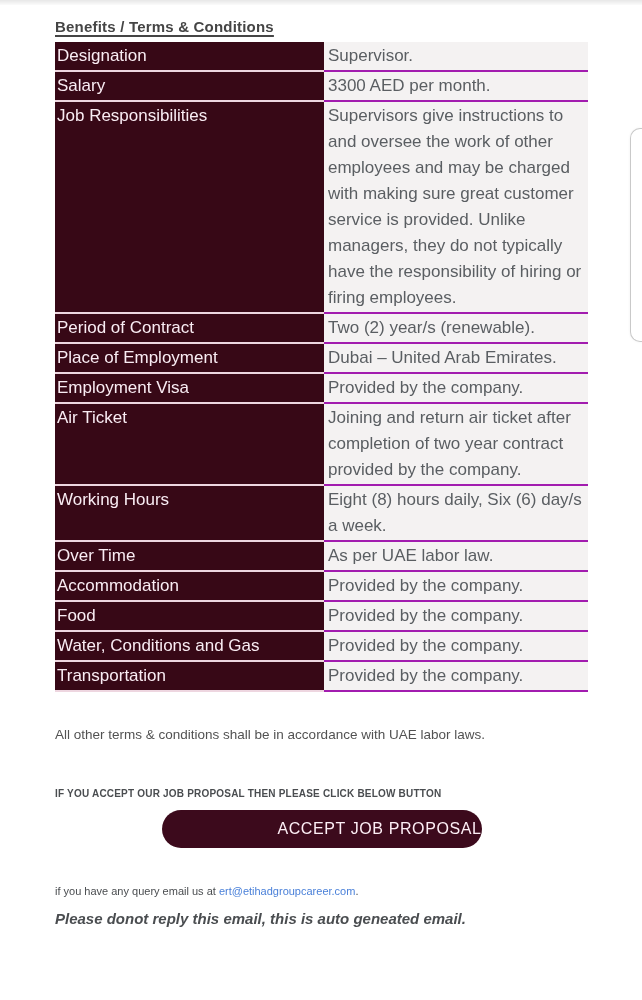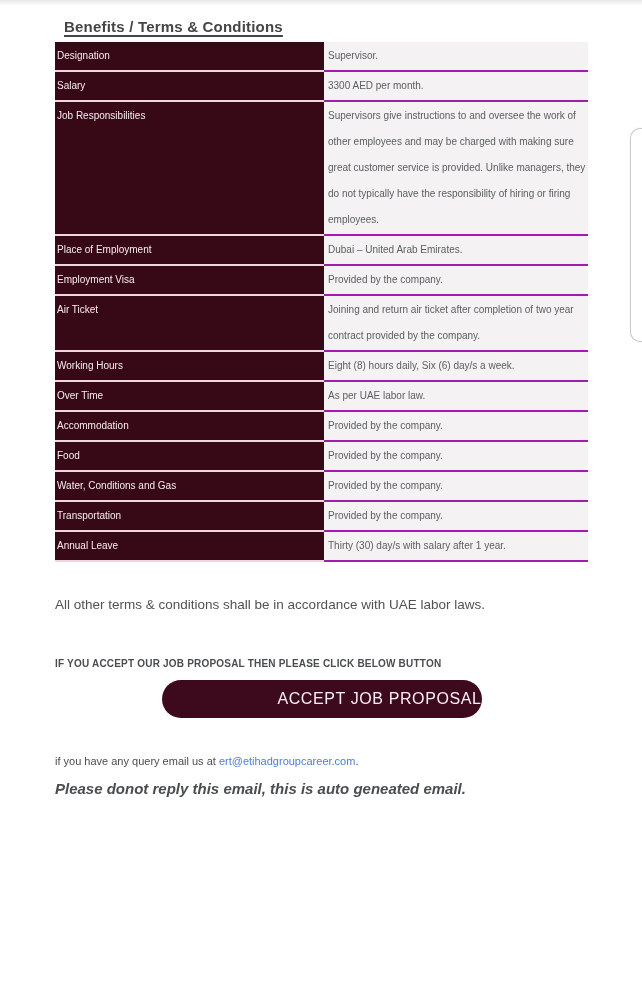--- a/index.html
+++ b/index.html
@@ -15,35 +15,35 @@
     overflow: hidden;
   }
   .top-strip {
     height: 5px;
     background: linear-gradient(#e7e7e7, #fbfbfb);
   }
   .content {
     padding: 0 54px 0 55px;
   }
   .heading {
-    margin: 13px 0 7px 9px;
+    margin: 13px 0 7px 0;
     font-size: 15px;
     font-weight: bold;
     color: #454545;
     text-decoration: underline;
     text-decoration-thickness: 2px;
     text-underline-offset: 3px;
     letter-spacing: 0.2px;
   }
   table.benefits {
     border-collapse: separate;
     border-spacing: 0;
     width: 533px;
     table-layout: fixed;
-    font-size: 10px;
+    font-size: 17px;
   }
   table.benefits td {
     vertical-align: top;
     line-height: 26px;
     word-wrap: break-word;
   }
   td.label-cell {
     width: 263px;
     background: var(--table-label-bg, #370816);
     color: #f9ecf3;
@@ -140,20 +140,24 @@
           </tr>
           <tr>
             <td class="label-cell">Salary</td>
             <td class="value-cell">3300 AED per month.</td>
           </tr>
           <tr>
             <td class="label-cell">Job Responsibilities</td>
             <td class="value-cell">Supervisors give instructions to and oversee the work of other employees and may be charged with making sure great customer service is provided. Unlike managers, they do not typically have the responsibility of hiring or firing employees.</td>
           </tr>
           <tr>
+            <td class="label-cell">Period of Contract</td>
+            <td class="value-cell">Two (2) year/s (renewable).</td>
+          </tr>
+          <tr>
             <td class="label-cell">Place of Employment</td>
             <td class="value-cell">Dubai – United Arab Emirates.</td>
           </tr>
           <tr>
             <td class="label-cell">Employment Visa</td>
             <td class="value-cell">Provided by the company.</td>
           </tr>
           <tr>
             <td class="label-cell">Air Ticket</td>
             <td class="value-cell">Joining and return air ticket after completion of two year contract provided by the company.</td>
@@ -174,24 +178,20 @@
             <td class="label-cell">Food</td>
             <td class="value-cell">Provided by the company.</td>
           </tr>
           <tr>
             <td class="label-cell">Water, Conditions and Gas</td>
             <td class="value-cell">Provided by the company.</td>
           </tr>
           <tr>
             <td class="label-cell">Transportation</td>
             <td class="value-cell">Provided by the company.</td>
-          </tr>
-          <tr>
-            <td class="label-cell">Annual Leave</td>
-            <td class="value-cell">Thirty (30) day/s with salary after 1 year.</td>
           </tr>
         </tbody>
     </table>
 
     <p class="note">All other terms &amp; conditions shall be in accordance with UAE labor laws.</p>
 
     <p class="cta">IF YOU ACCEPT OUR JOB PROPOSAL THEN PLEASE CLICK BELOW BUTTON</p>
 
     <div class="btn-wrap">
       <a class="accept-btn">ACCEPT JOB PROPOSAL</a>

